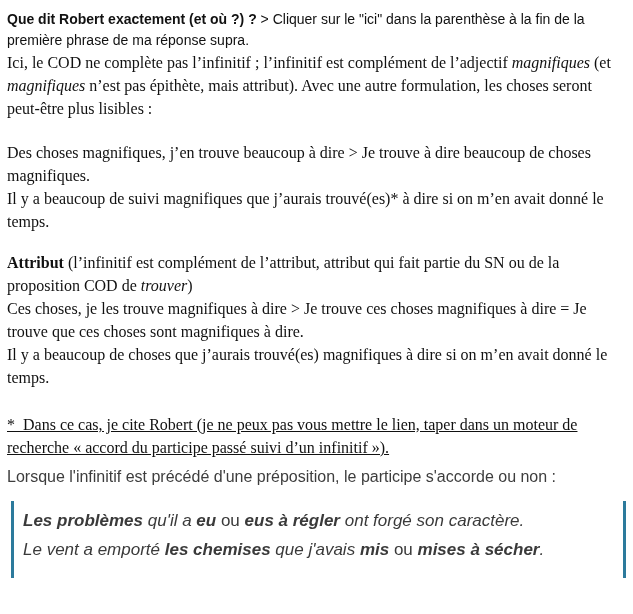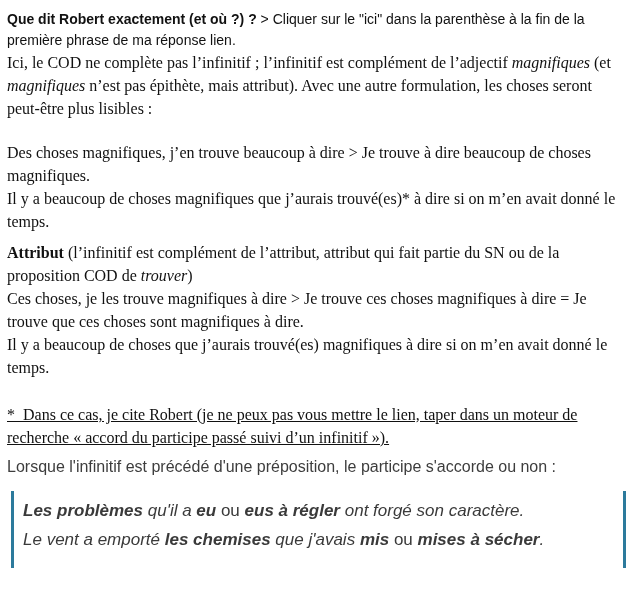--- a/index.html
+++ b/index.html
@@ -29,21 +29,21 @@
     color: var(--text-color, #111);
   }
   .serif-block {
     font-family: "Liberation Serif", "DejaVu Serif", serif;
     font-size: 16px;
     line-height: 23px;
     color: var(--text-color, #111);
   }
   .explanation { }
   .epithete    { margin-top: 21px; }
-  .attribut    { margin-top: 8px; }
+  .attribut    { margin-top: 18px; }
   .footnote    { margin-top: 24px; text-decoration: underline; }
   .rule {
     margin-top: 7px;
     font-family: "Liberation Sans", "DejaVu Sans", sans-serif;
     font-size: 16px;
     line-height: 22px;
     color: var(--gray-color, #3d3d3d);
   }
   .quote {
     margin-top: 13px;
@@ -59,33 +59,33 @@
   }
   .quote .line { font-style: italic; }
 </style>
 </head>
 <body>
 
 <div class="page">
 
   <div class="intro">
       <div class="line"><span class="seg-b">Que dit Robert exactement (et où ?) ?</span><span class="seg-n"> &gt; Cliquer sur le "ici" dans la parenthèse à la fin de la</span></div>
-      <div class="line"><span class="seg-n">première phrase de ma réponse lien.</span></div>
+      <div class="line"><span class="seg-n">première phrase de ma réponse supra.</span></div>
     </div>
 
   <div class="serif-block explanation">
       <div class="line"><span class="seg-n">Ici, le COD ne complète pas l’infinitif ; l’infinitif est complément de l’adjectif </span><span class="seg-i">magnifiques</span><span class="seg-n"> (et</span></div>
       <div class="line"><span class="seg-i">magnifiques</span><span class="seg-n"> n’est pas épithète, mais attribut). Avec une autre formulation, les choses seront</span></div>
       <div class="line"><span class="seg-n">peut-être plus lisibles :</span></div>
     </div>
 
   <div class="serif-block epithete">
       <div class="line"><span class="seg-n">Des choses magnifiques, j’en trouve beaucoup à dire &gt; Je trouve à dire beaucoup de choses</span></div>
       <div class="line"><span class="seg-n">magnifiques.</span></div>
-      <div class="line"><span class="seg-n">Il y a beaucoup de choses magnifiques que j’aurais trouvé(es)* à dire si on m’en avait donné le</span></div>
+      <div class="line"><span class="seg-n">Il y a beaucoup de suivi magnifiques que j’aurais trouvé(es)* à dire si on m’en avait donné le</span></div>
       <div class="line"><span class="seg-n">temps.</span></div>
     </div>
 
   <div class="serif-block attribut">
       <div class="line"><span class="seg-b">Attribut</span><span class="seg-n"> (l’infinitif est complément de l’attribut, attribut qui fait partie du SN ou de la</span></div>
       <div class="line"><span class="seg-n">proposition COD de </span><span class="seg-i">trouver</span><span class="seg-n">)</span></div>
       <div class="line"><span class="seg-n">Ces choses, je les trouve magnifiques à dire &gt; Je trouve ces choses magnifiques à dire = Je</span></div>
       <div class="line"><span class="seg-n">trouve que ces choses sont magnifiques à dire.</span></div>
       <div class="line"><span class="seg-n">Il y a beaucoup de choses que j’aurais trouvé(es) magnifiques à dire si on m’en avait donné le</span></div>
       <div class="line"><span class="seg-n">temps.</span></div>

